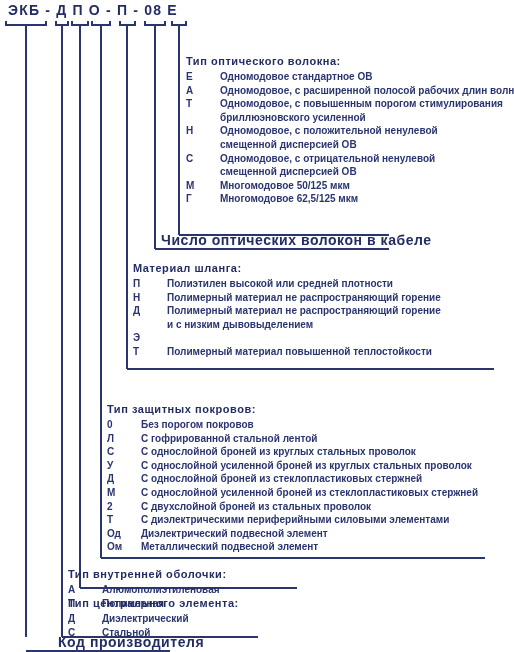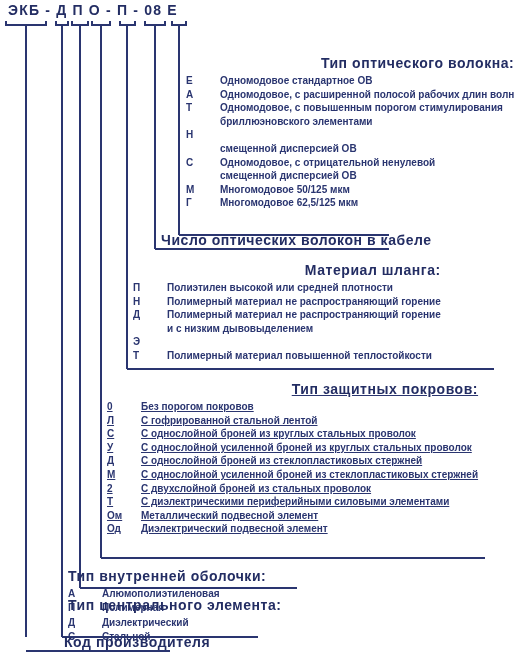--- a/index.html
+++ b/index.html
@@ -21,26 +21,25 @@
     white-space:nowrap;
     color:#232d63;
   }
 
   
   svg.lines{position:absolute;left:0;top:0;width:514px;height:652px;pointer-events:none;}
 
   
   .block{position:absolute;}
   .block-head{
-    font-size:14px;font-weight:bold;
+    font-size:11px;font-weight:bold;
     letter-spacing:0.55px;
     white-space:nowrap;
     margin-bottom:3px;
     color:#232d63;
-    text-align:right;
   }
   .rows{display:block;}
   .row{
     display:flex;
     align-items:flex-start;
     line-height:13.6px;
     font-size:10px;
     font-weight:bold;
     color:#2a3570;
     white-space:nowrap;
@@ -108,24 +107,25 @@
       <div class="row">
           <span class="code">А</span>
           <span class="desc">Одномодовое, с расширенной полосой рабочих длин волн</span>
         </div>
       <div class="row">
           <span class="code">Т</span>
           <span class="desc">Одномодовое, с повышенным порогом стимулирования</span>
         </div>
       <div class="row cont">
           <span class="code"></span>
-          <span class="desc">бриллюэновского элементами</span>
+          <span class="desc">бриллюэновского усиленной</span>
         </div>
       <div class="row">
           <span class="code">Н</span>
+          <span class="desc">Одномодовое, с положительной ненулевой</span>
         </div>
       <div class="row cont">
           <span class="code"></span>
           <span class="desc">смещенной дисперсией ОВ</span>
         </div>
       <div class="row">
           <span class="code">С</span>
           <span class="desc">Одномодовое, с отрицательной ненулевой</span>
         </div>
       <div class="row cont">
@@ -169,21 +169,21 @@
       <div class="row">
           <span class="code">Э</span>
         </div>
       <div class="row">
           <span class="code">Т</span>
           <span class="desc">Полимерный материал повышенной теплостойкости</span>
         </div>
     </div>
   </div>
 
-  <div class="block" style="left:107px;top:381px;text-decoration:underline;">
+  <div class="block" style="left:107px;top:403px;">
     <div class="block-head">Тип защитных покровов:</div>
     <div class="rows">
       <div class="row">
           <span class="code">0</span>
           <span class="desc">Без порогом покровов</span>
         </div>
       <div class="row">
           <span class="code">Л</span>
           <span class="desc">С гофрированной стальной лентой</span>
         </div>
@@ -205,27 +205,27 @@
         </div>
       <div class="row">
           <span class="code">2</span>
           <span class="desc">С двухслойной броней из стальных проволок</span>
         </div>
       <div class="row">
           <span class="code">Т</span>
           <span class="desc">С диэлектрическими периферийными силовыми элементами</span>
         </div>
       <div class="row">
+          <span class="code">Од</span>
+          <span class="desc">Диэлектрический подвесной элемент</span>
+        </div>
+      <div class="row">
           <span class="code">Ом</span>
           <span class="desc">Металлический подвесной элемент</span>
         </div>
-      <div class="row">
-          <span class="code">Од</span>
-          <span class="desc">Диэлектрический подвесной элемент</span>
-        </div>
     </div>
   </div>
 
   <div class="block" style="left:68px;top:568px;">
     <div class="block-head">Тип внутренней оболочки:</div>
     <div class="rows">
       <div class="row">
           <span class="code">А</span>
           <span class="desc">Алюмополиэтиленовая</span>
         </div>
@@ -243,17 +243,17 @@
           <span class="code">Д</span>
           <span class="desc">Диэлектрический</span>
         </div>
       <div class="row">
           <span class="code">С</span>
           <span class="desc">Стальной</span>
         </div>
     </div>
   </div>
 
-  <div class="block" style="left:32px;top:634px;padding-left:32px;">
+  <div class="block" style="left:26px;top:634px;padding-left:32px;">
     <div class="solo-head">Код производителя</div>
   </div>
 
 </div>
 
 </body></html>

